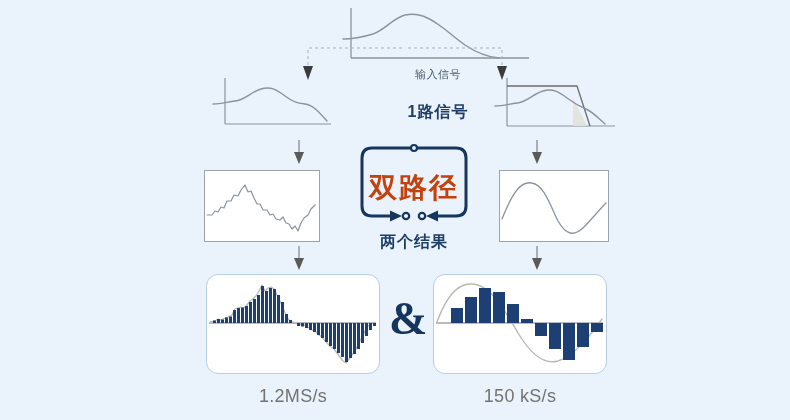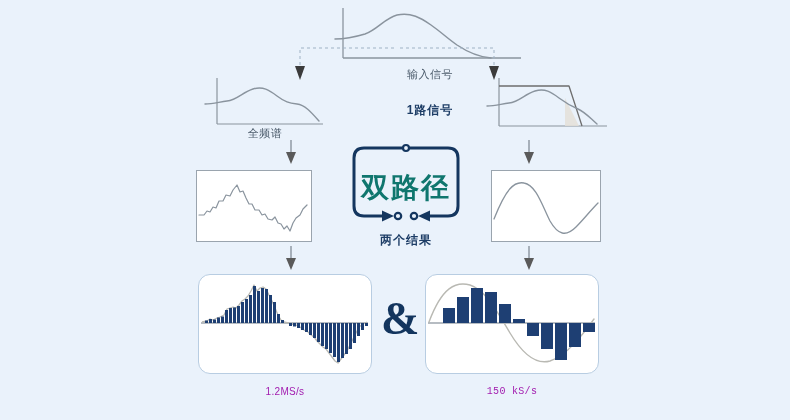--- a/index.html
+++ b/index.html
@@ -3,50 +3,50 @@
 <meta charset="utf-8">
 <style>
   html,body{margin:0;padding:0;}
   body{
     width:790px;height:420px;
     background:#eaf2fb;
     font-family:"Liberation Sans","DejaVu Sans",sans-serif;
     overflow:hidden;
     position:relative;
   }
-  #stage{position:absolute;left:0;top:0;width:719px;height:420px;}
+  #stage{position:absolute;left:8px;top:0;width:719px;height:420px;}
   .abs{position:absolute;}
   .lbl{
     position:absolute;
     color:#4a5a6a;
     font-size:11px;
     text-align:center;
     white-space:nowrap;
     letter-spacing:.5px;
   }
   .lbl-navy{
     position:absolute;
     color:#1d3d66;
-    font-size:12px;
+    font-size:16px;
     font-weight:bold;
     text-align:center;
     white-space:nowrap;
     letter-spacing:1px;
   }
   .lbl-rate{
     position:absolute;
-    color:#a21caf;
-    font-size:10px;
+    color:#737373;
+    font-size:18px;
     text-align:center;
     white-space:nowrap;
     letter-spacing:.3px;
   }
   .badge-text{
     position:absolute;
-    color:#0f766e;
+    color:#c2410c;
     font-size:28px;
     font-weight:bold;
     letter-spacing:2px;
     white-space:nowrap;
     text-align:center;
   }
   .amp{
     position:absolute;
     color:#13355e;
     font-size:46px;
@@ -83,21 +83,20 @@
   <div class="lbl" style="left:335px;top:66px;width:190px;line-height:16px;">输入信号</div>
   <div class="lbl-navy" style="left:335px;top:102px;width:190px;">1路信号</div>
 
   <div class="abs" style="left:205px;top:76px;">
     <svg width="120" height="56" viewBox="0 0 120 56">
       <path d="M12 2 L12 48" stroke="#8a949e" stroke-width="1.2" fill="none"></path>
       <path d="M12 48 L118 48" stroke="#8a949e" stroke-width="1.2" fill="none"></path>
       <path d="M0 28 C 8 28, 14 26, 22 25 C 32 24, 38 16, 48 13 C 58 10, 64 14, 72 20 C 80 26, 84 27, 92 28 C 100 29, 106 36, 114 45" stroke="#8a949e" stroke-width="1.4" fill="none" stroke-linecap="round"></path>
     </svg>
   </div>
-  <div class="lbl" style="left:205px;top:126px;width:120px;">全频谱</div>
 
   <div class="abs" style="left:283px;top:140px;">
     <svg width="16" height="26" viewBox="0 0 16 26">
       <path d="M8 0 L8 14" stroke="#8a949e" stroke-width="1.4" fill="none"></path>
       <polygon points="8,24 3,12 13,12" fill="#5a5a5a"></polygon>
     </svg>
   </div>
 
   <div class="abs" style="left:196px;top:170px;width:116px;height:72px;background:#ffffff;border:1px solid #9aa4ae;box-sizing:border-box;">
     <svg width="114" height="70" viewBox="0 0 114 70">
@@ -247,15 +246,15 @@
         <rect x="101" y="48" width="12" height="13"></rect>
         <rect x="115" y="48" width="12" height="26"></rect>
         <rect x="129" y="48" width="12" height="37"></rect>
         <rect x="143" y="48" width="12" height="24"></rect>
         <rect x="157" y="48" width="12" height="9"></rect>
       </g>
     </svg>
   </div>
 
   <div class="lbl-rate" style="left:198px;top:386px;width:174px;">1.2MS/s</div>
-  <div class="lbl-rate" style="left:425px;top:386px;width:174px;font-family:Liberation Mono, monospace;">150 kS/s</div>
+  <div class="lbl-rate" style="left:425px;top:386px;width:174px;">150 kS/s</div>
 
 </div>
 
 </body></html>

